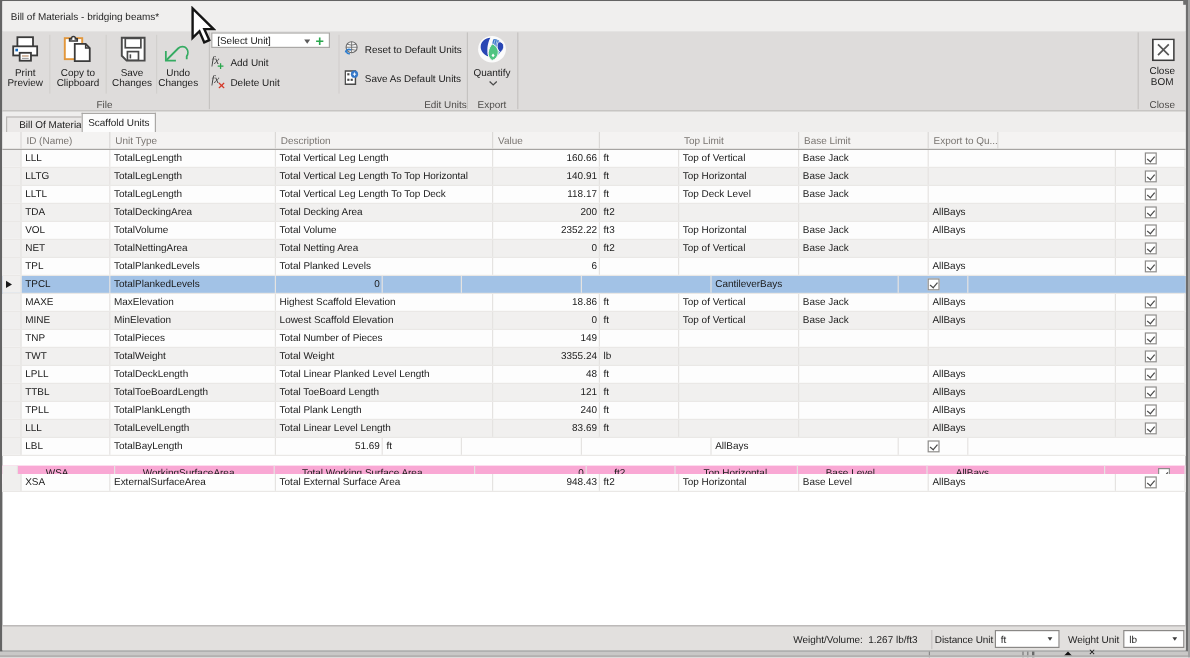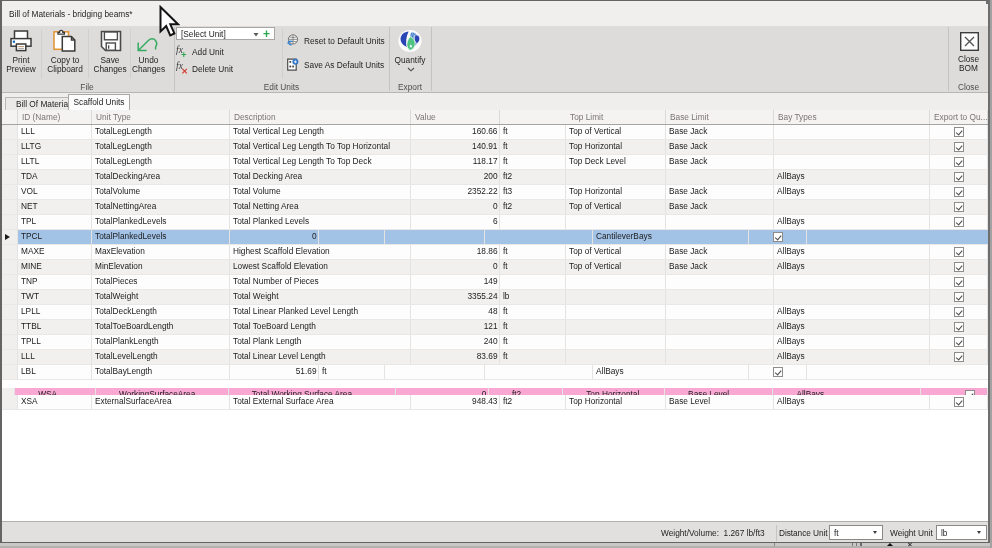--- a/index.html
+++ b/index.html
@@ -129,21 +129,21 @@
 <div class="smalltext" style="left:304px; top:35.5px;">Reset to Default Units</div>
 <svg class="abs" style="left:287px;top:58px;" width="12" height="13" viewBox="0 0 12 13">
 <path d="M0.7,1.2 L9.2,1.2 L9.2,12.2 L0.7,12.2 Z" fill="#fff" stroke="#4a4a4a" stroke-width="1.2"></path>
 <rect x="2.4" y="3" width="1.8" height="1.8" fill="#4a4a4a"></rect>
 <rect x="2.4" y="7.6" width="1.8" height="1.8" fill="#4a4a4a"></rect>
 <rect x="5.2" y="7.6" width="1.8" height="1.8" fill="#4a4a4a"></rect>
 <circle cx="8.4" cy="3.8" r="3" fill="#3578c8"></circle>
 <path d="M7,3.8 L9.8,3.8 M8.4,2.4 L8.4,5.2" stroke="#fff" stroke-width="0.8"></path>
 </svg>
 <div class="smalltext" style="left:304px; top:60px;">Save As Default Units</div>
-<div class="grplabel" style="left:174px; width:215px;">Edit Units</div>
+<div class="grplabel" style="left:174px; width:215px;text-align:right;">Edit Units</div>
 <div class="vsep" style="left:389px;"></div>
 
 <svg class="abs" style="left:398px;top:30px;" width="25" height="23" viewBox="0 0 25 23">
 <ellipse cx="12" cy="11" rx="11.6" ry="11" fill="#fbfbfb"></ellipse>
 <path d="M10.6,1.4 C6.4,1.6 3.0,4.5 2.6,8.3 C2.2,12.0 4.8,15.5 9.0,17.1 C7.5,12.5 8.0,6.4 10.6,1.4 Z" fill="#2946b4"></path>
 <path d="M13.4,2.6 C16.6,2.4 19.2,4.3 19.9,7.4 C20.6,10.4 19.4,13.7 16.8,16.1 C13.7,14.3 11.9,11.3 12.1,8.1 C12.3,5.5 12.6,3.8 13.4,2.6 Z" fill="#3a78cc"></path>
 <path d="M14.6,2.9 L12.7,9.6 M16.4,3.1 L14.0,12.0 M18.1,4.2 L15.6,13.9" stroke="#fbfbfb" stroke-width="0.45" fill="none"></path>
 <path d="M17.6,4.8 C19.9,4.6 21.6,6.1 21.8,8.3 C22.0,10.4 20.8,12.4 18.9,13.7 C17.0,12.2 16.0,10.2 16.3,8.1 C16.5,6.4 16.9,5.4 17.6,4.8 Z" fill="#2946b4" stroke="#fbfbfb" stroke-width="0.8"></path>
 <path d="M12.4,6.6 C15.6,8.2 17.5,11.1 17.2,14.2 C16.9,17.2 14.8,19.7 12.1,20.4 C9.7,19.0 8.5,16.4 8.9,13.5 C9.3,10.7 10.6,8.0 12.4,6.6 Z" fill="#4fc482" stroke="#fbfbfb" stroke-width="0.8"></path>
 <path d="M12.9,14.6 L14.2,16.2 L12.9,17.8 L11.6,16.2 Z" fill="#fff"></path>
@@ -170,21 +170,20 @@
 
 <div id="ghead">
     <div class="hc ind"></div>
     <div class="hc" style="width:74px;">ID (Name)</div>
     <div class="hc" style="width:138px;">Unit Type</div>
     <div class="hc" style="width:181px;">Description</div>
     <div class="hc" style="width:89px;">Value</div>
     <div class="hc" style="width:66px;margin-top:26px;">Unit Symbol</div>
     <div class="hc" style="width:100px;">Top Limit</div>
     <div class="hc" style="width:108px;">Base Limit</div>
-    <div class="hc" style="width:156px;">Bay Types</div>
     <div class="hc" style="width:58px;">Export to Qu...</div>
   </div>
 <div class="row" style="top:125px;background:#fdfdfd;">
     <div class="c ind"></div>
     <div class="c" style="width:74px;">LLL</div>
     <div class="c" style="width:138px;">TotalLegLength</div>
     <div class="c" style="width:181px;">Total Vertical Leg Length</div>
     <div class="c num" style="width:89px;">160.66</div>
     <div class="c" style="width:66px;">ft</div>
     <div class="c" style="width:100px;">Top of Vertical</div>

